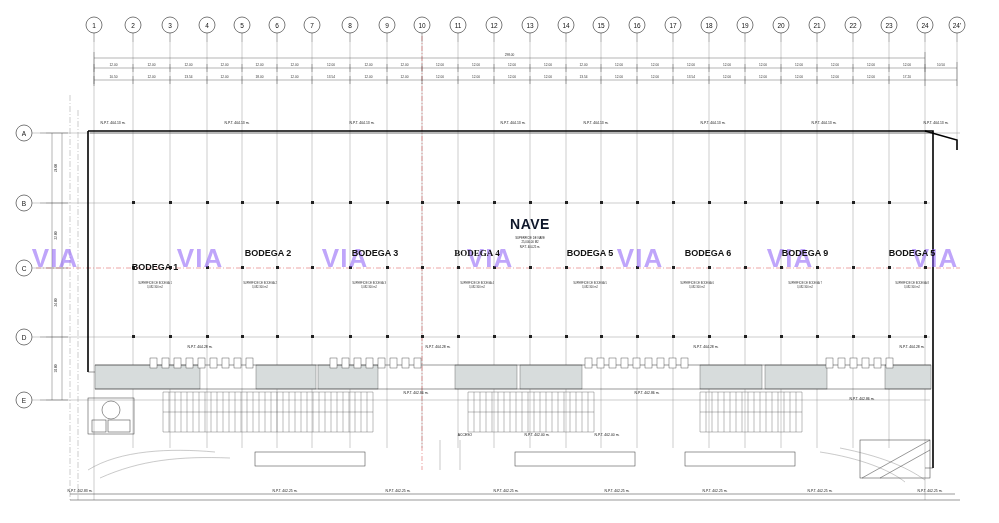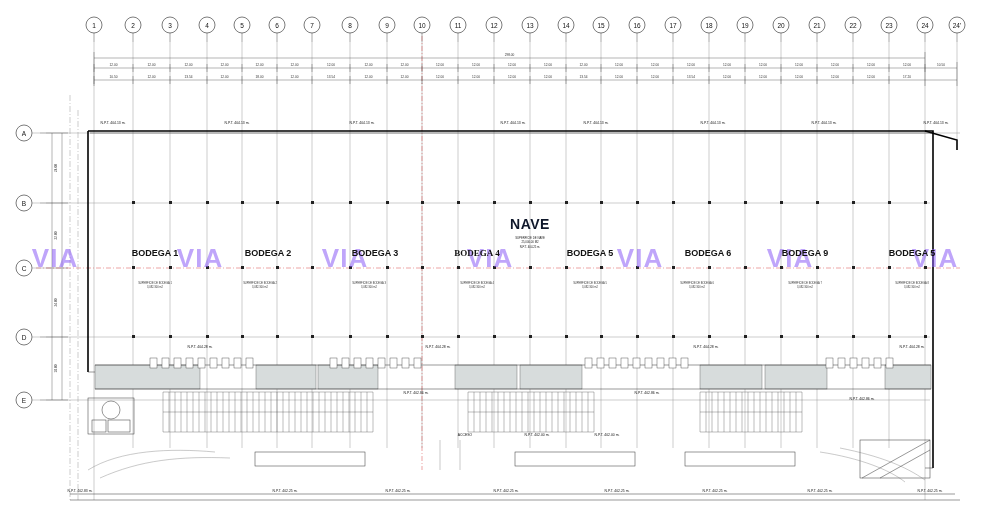--- a/index.html
+++ b/index.html
@@ -692,21 +692,21 @@
       <div class="wm" style="left: 55px; top: 258px;">VIA</div>
       <div class="wm" style="left: 200px; top: 258px;">VIA</div>
       <div class="wm" style="left: 345px; top: 258px;">VIA</div>
       <div class="wm" style="left: 490px; top: 258px;">VIA</div>
       <div class="wm" style="left: 640px; top: 258px;">VIA</div>
       <div class="wm" style="left: 790px; top: 258px;">VIA</div>
       <div class="wm" style="left: 935px; top: 258px;">VIA</div>
     </div>
 
   <div id="bodega-labels">
-      <div class="bodega-label" style="left: 155px; top: 253px;">BODEGA 1</div>
+      <div class="bodega-label" style="left: 155px; top: 267px;">BODEGA 1</div>
       <div class="bodega-sub" style="left: 155px; top: 286px;">
         <div>SUPERFICIE DE BODEGA 1</div>
         <div>3,082.300 m2</div>
       </div>
       <div class="bodega-label" style="left: 260px; top: 253px; margin-left: 8px;">BODEGA 2</div>
       <div class="bodega-sub" style="left: 260px; top: 286px;">
         <div>SUPERFICIE DE BODEGA 2</div>
         <div>3,082.300 m2</div>
       </div>
       <div class="bodega-label" style="left: 375px; top: 253px;">BODEGA 3</div>

